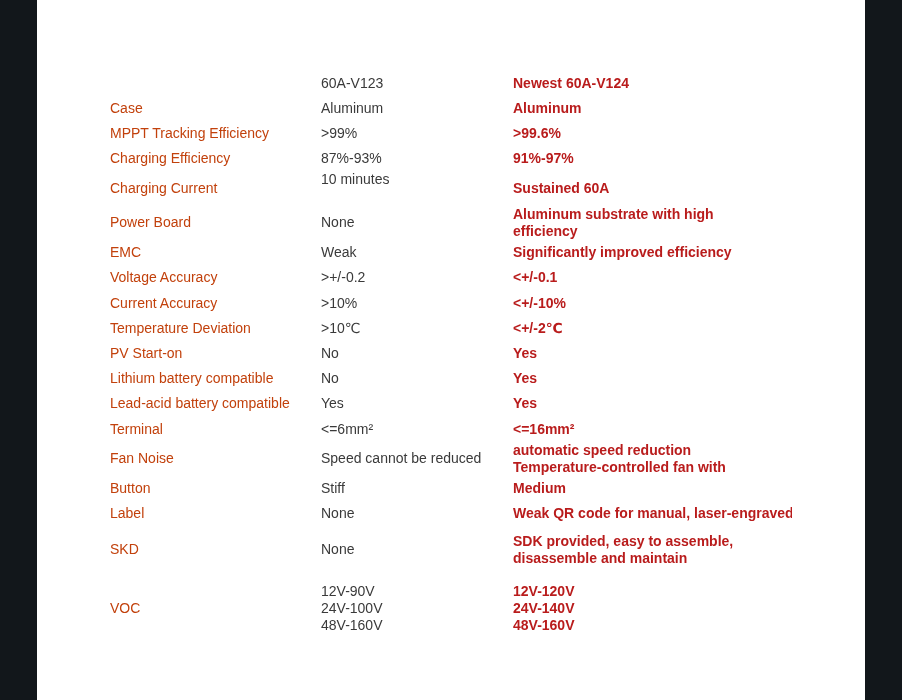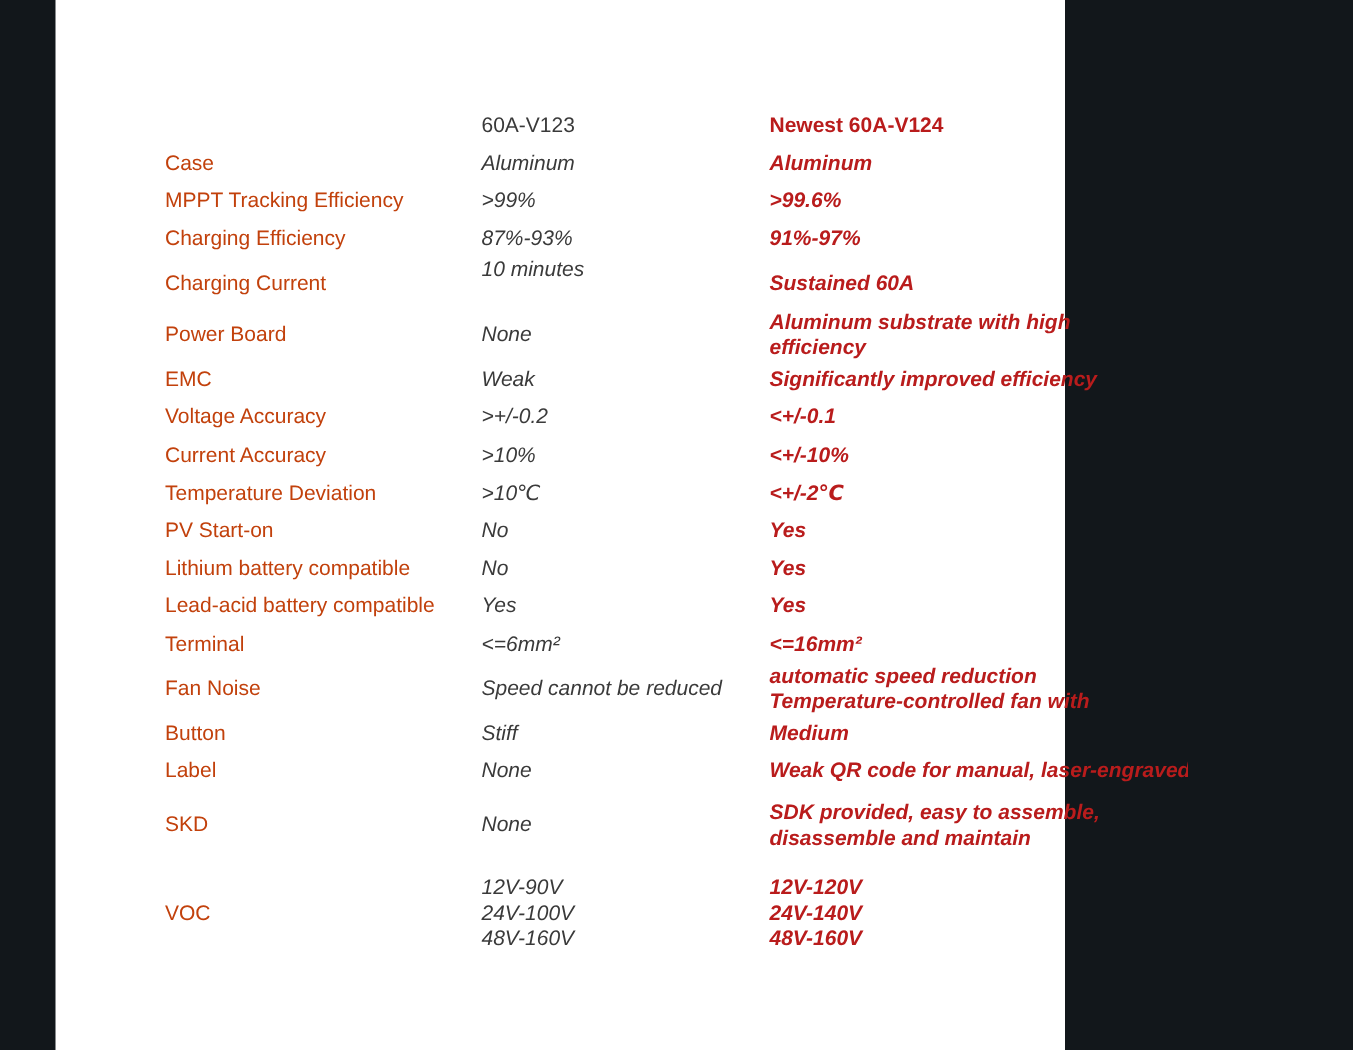--- a/index.html
+++ b/index.html
@@ -1,31 +1,31 @@
 <!DOCTYPE html>
 <html><head>
   <meta charset="utf-8">
   <style>
     html, body { margin:0; padding:0; }
     body {
       width:902px; height:700px; background:#12171b; position:relative; overflow:hidden;
       font-family: "Liberation Sans", "DejaVu Sans", sans-serif;
     }
     .page {
-      position:absolute; left:37px; top:0; width:673px; height:700px; background:#ffffff;
+      position:absolute; left:37px; top:0; width:828px; height:700px; background:#ffffff;
     }
     .clip {
       position:absolute; left:0; top:0; width:755px; height:700px; overflow:hidden;
     }
     .row { position:absolute; left:0; width:900px; }
     .c1, .c2, .c3 { position:absolute; top:0; font-size:14px; line-height:17px; white-space:nowrap; }
     .c1 { left:73px; color:#c2410c; }
     .c2 { left:284px; color:#3a3a3a; }
     .c3 { left:476px; color:#b91c1c; font-weight:bold; }
-    .c1 span, .c2 span, .c3 span { display:block;font-style:italic; }
+    .c1 span, .c2 span, .c3 span { display:block; }
   </style>
 </head>
 <body>
 
 <div class="page">
   <div class="clip">
 
     <div class="row" style="top:75px">
       <div class="c2">60A-V123</div>
       <div class="c3">Newest 60A-V124</div>

